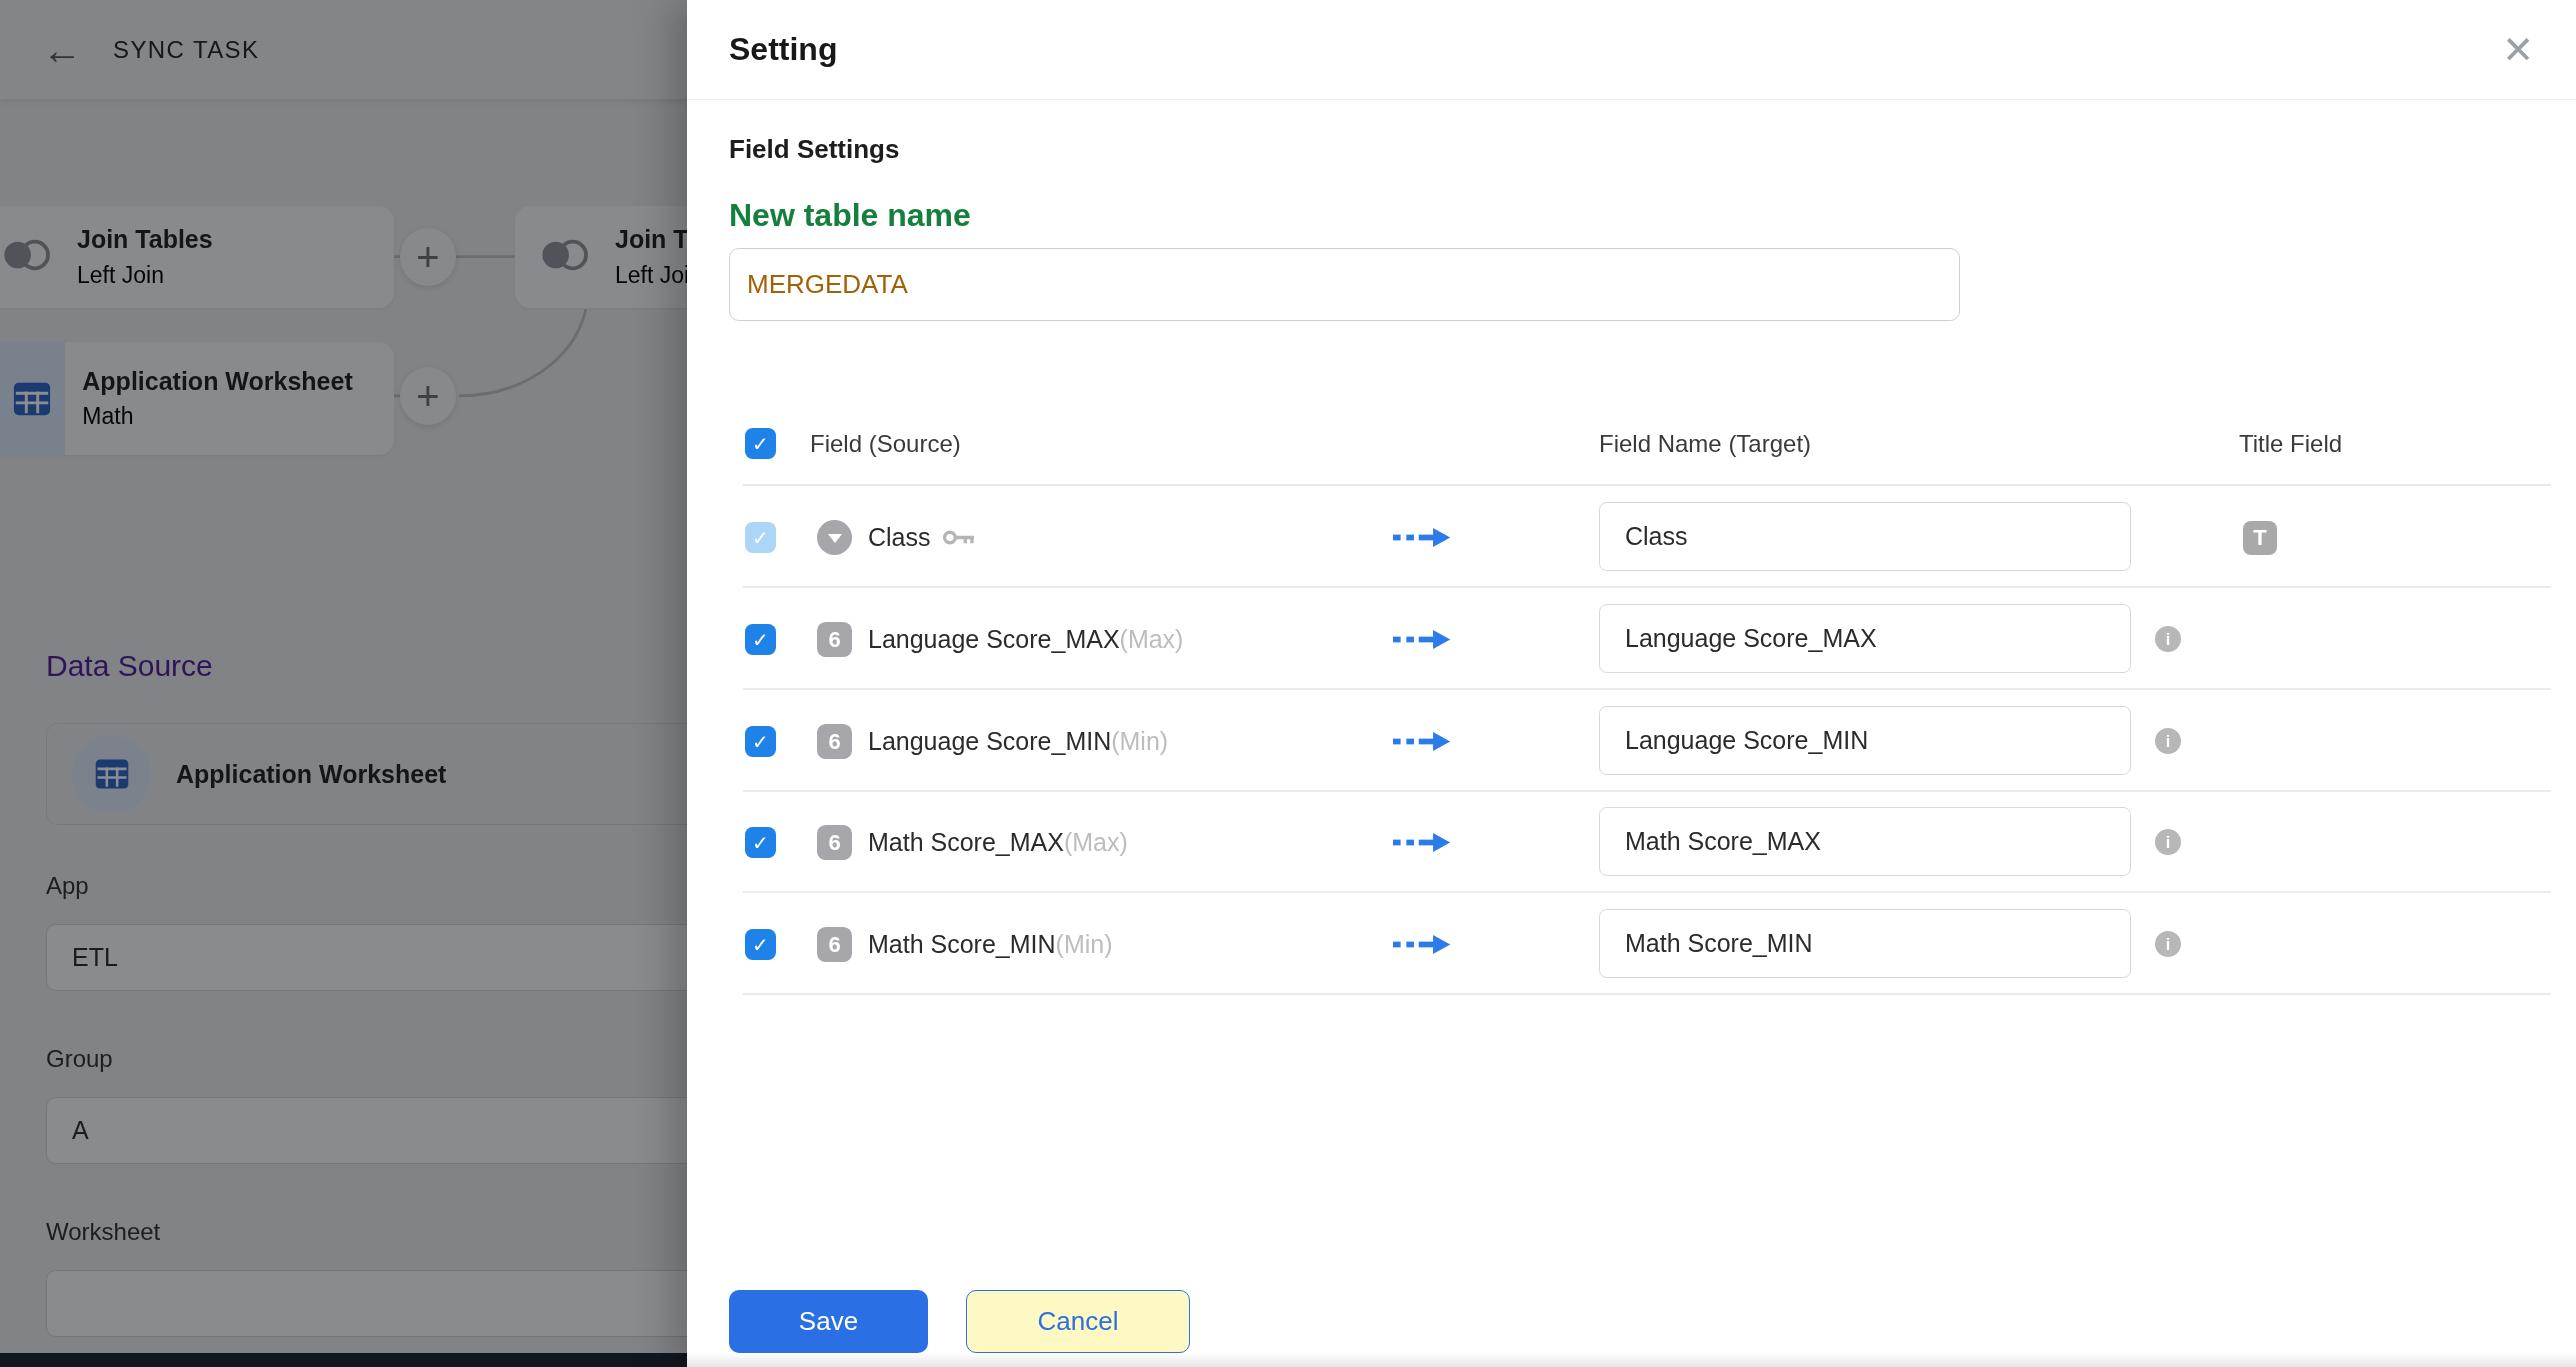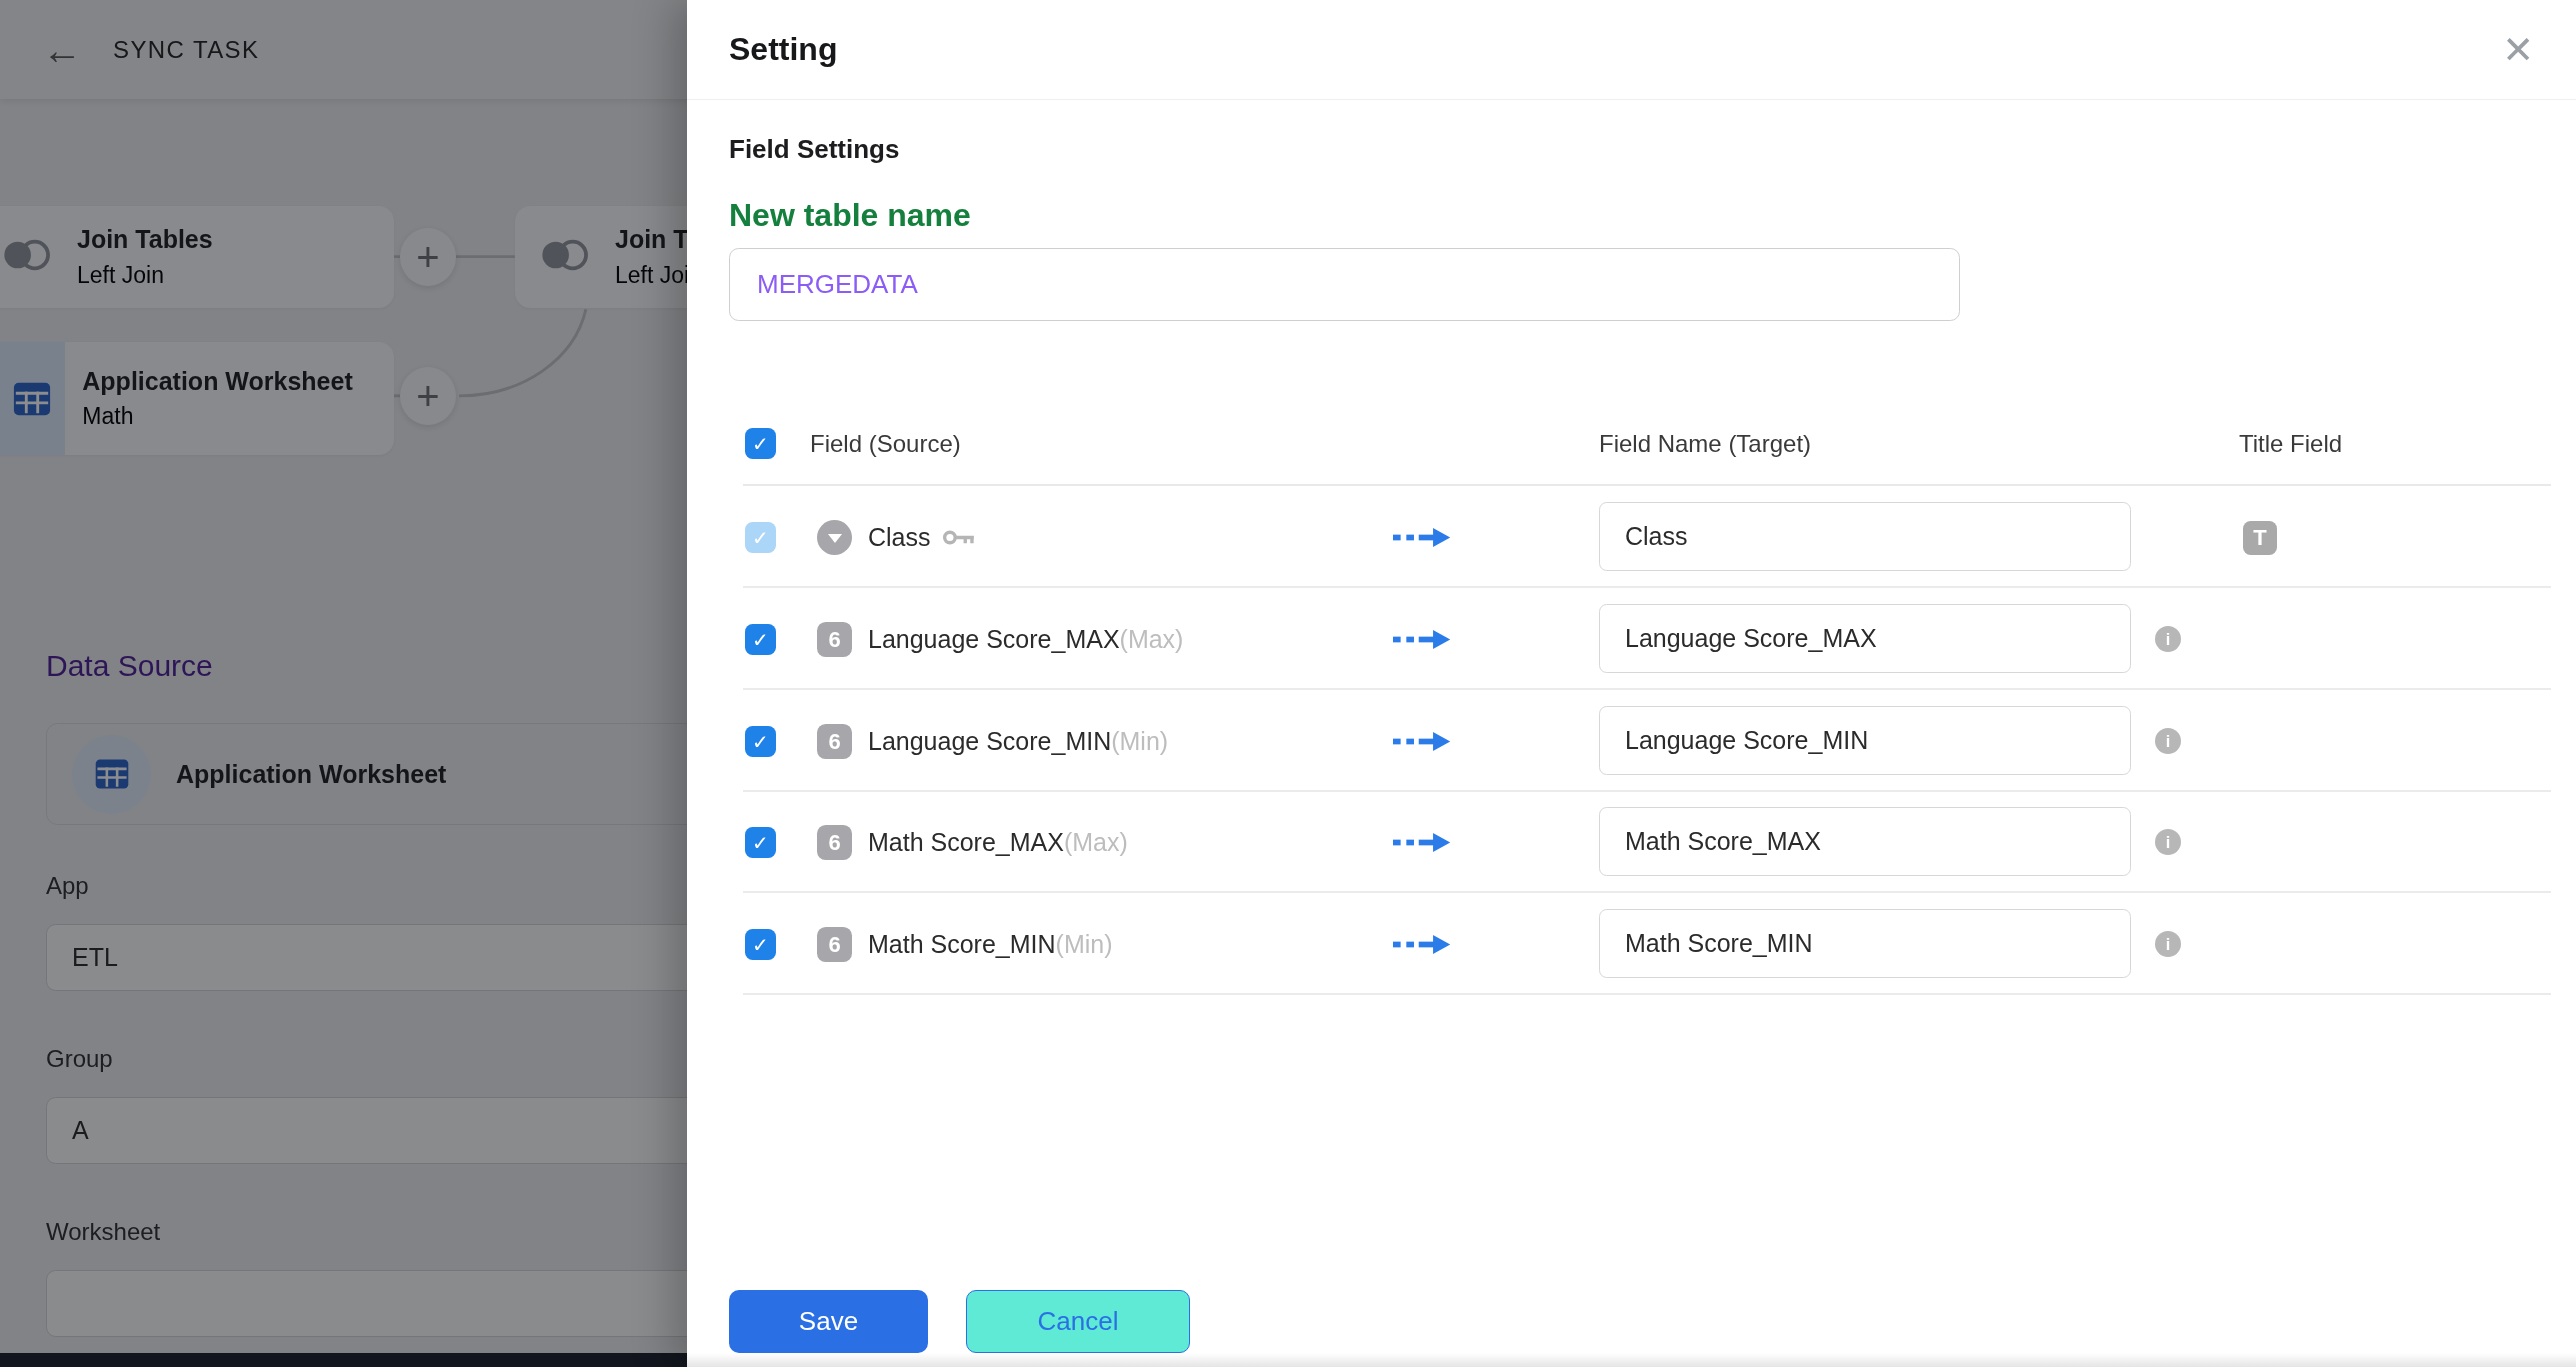--- a/index.html
+++ b/index.html
@@ -49,21 +49,21 @@
   .panel { position:absolute; left:687px; top:0; width:1889px; height:1368px; background:#fff; z-index:10;
            box-shadow:-15.4px 0 38px rgba(0,0,0,.22); }
   .panel-header { position:absolute; left:0; top:0; width:100%; height:100px; border-bottom:1.9px solid #EFEFEF;
                   display:flex; align-items:center; justify-content:space-between; padding:0 42px; }
   .panel-title { font-size:32px; font-weight:700; color:#17181A; }
   .close-glyph { font-size:38px; color:#9BA0A6; line-height:1; cursor:pointer; }
 
   .sec-title { position:absolute; left:42px; top:134px; font-size:26px; font-weight:700; color:#1d1d1f; }
   .ntn-label { position:absolute; left:42px; top:197px; font-size:32px; font-weight:700; color:#15803d; }
   .ntn-input { position:absolute; left:42px; top:248px; width:1231px; height:73px; border:1.9px solid #CFCFCF;
-               border-radius:9.6px; font-size:26px; color:#8b5cf6; padding:0 27px; font-family:inherit; }
+               border-radius:9.6px; font-size:26px; color:#a16207; padding:0 17px; font-family:inherit; }
 
   .thead-cb { position:absolute; left:58px; top:428px; }
   .th { position:absolute; top:430px; font-size:24px; color:#3A3A3A; }
   .th-source { left:123px; } .th-target { left:912px; } .th-title { left:1552px; }
   .thead-divider { position:absolute; left:56px; top:484px; width:1808px; height:1.9px; background:#E9E9E9; }
 
   .frow { position:absolute; left:0; width:100%; height:102px; }
   .row-divider { position:absolute; left:56px; bottom:0; width:1808px; height:1.9px; background:#EBEBEB; }
   .cb { width:31px; height:31px; border-radius:7.7px; background:#1E82E8; display:flex; align-items:center; justify-content:center; }
   .cb .ck { color:#fff; font-size:20px; font-weight:700; line-height:1; }
@@ -80,21 +80,21 @@
   .tinput { position:absolute; left:912px; top:16.3px; width:532px; height:69px; border:1.9px solid #D7D7D7; border-radius:7.7px;
             font-size:25px; color:#2B2B2B; padding:0 25px; font-family:inherit; }
   .info { position:absolute; left:1468px; top:38px; width:26px; height:26px; border-radius:50%; background:#B7B7B7;
           color:#fff; font-size:16.3px; font-weight:700; display:flex; align-items:center; justify-content:center; }
   .ticon { position:absolute; left:1556px; top:35px; width:34px; height:34px; border-radius:7.7px; background:#A9A9A9;
            color:#fff; font-size:22px; font-weight:700; display:flex; align-items:center; justify-content:center; }
 
   .btn { position:absolute; top:1290px; height:63px; border-radius:10px; font-size:26px; font-family:inherit;
          display:flex; align-items:center; justify-content:center; cursor:pointer; }
   .btn-save { left:42px; width:199px; background:#2B6FE4; color:#fff; border:none; }
-  .btn-cancel { left:279px; width:224px; background:#5eead4; color:#2B6FE4; border:1.9px solid #2B6FE4; }
+  .btn-cancel { left:279px; width:224px; background:#fef9c3; color:#2B6FE4; border:1.9px solid #2B6FE4; }
   .panel-fade { position:absolute; left:0; bottom:0; width:100%; height:15.4px; background:linear-gradient(#ffffff,#E3E3E3); }
 </style>
 </head>
 <body>
 
 <div id="app">
 
   <div class="base-page">
 
     <div class="top-bar">

